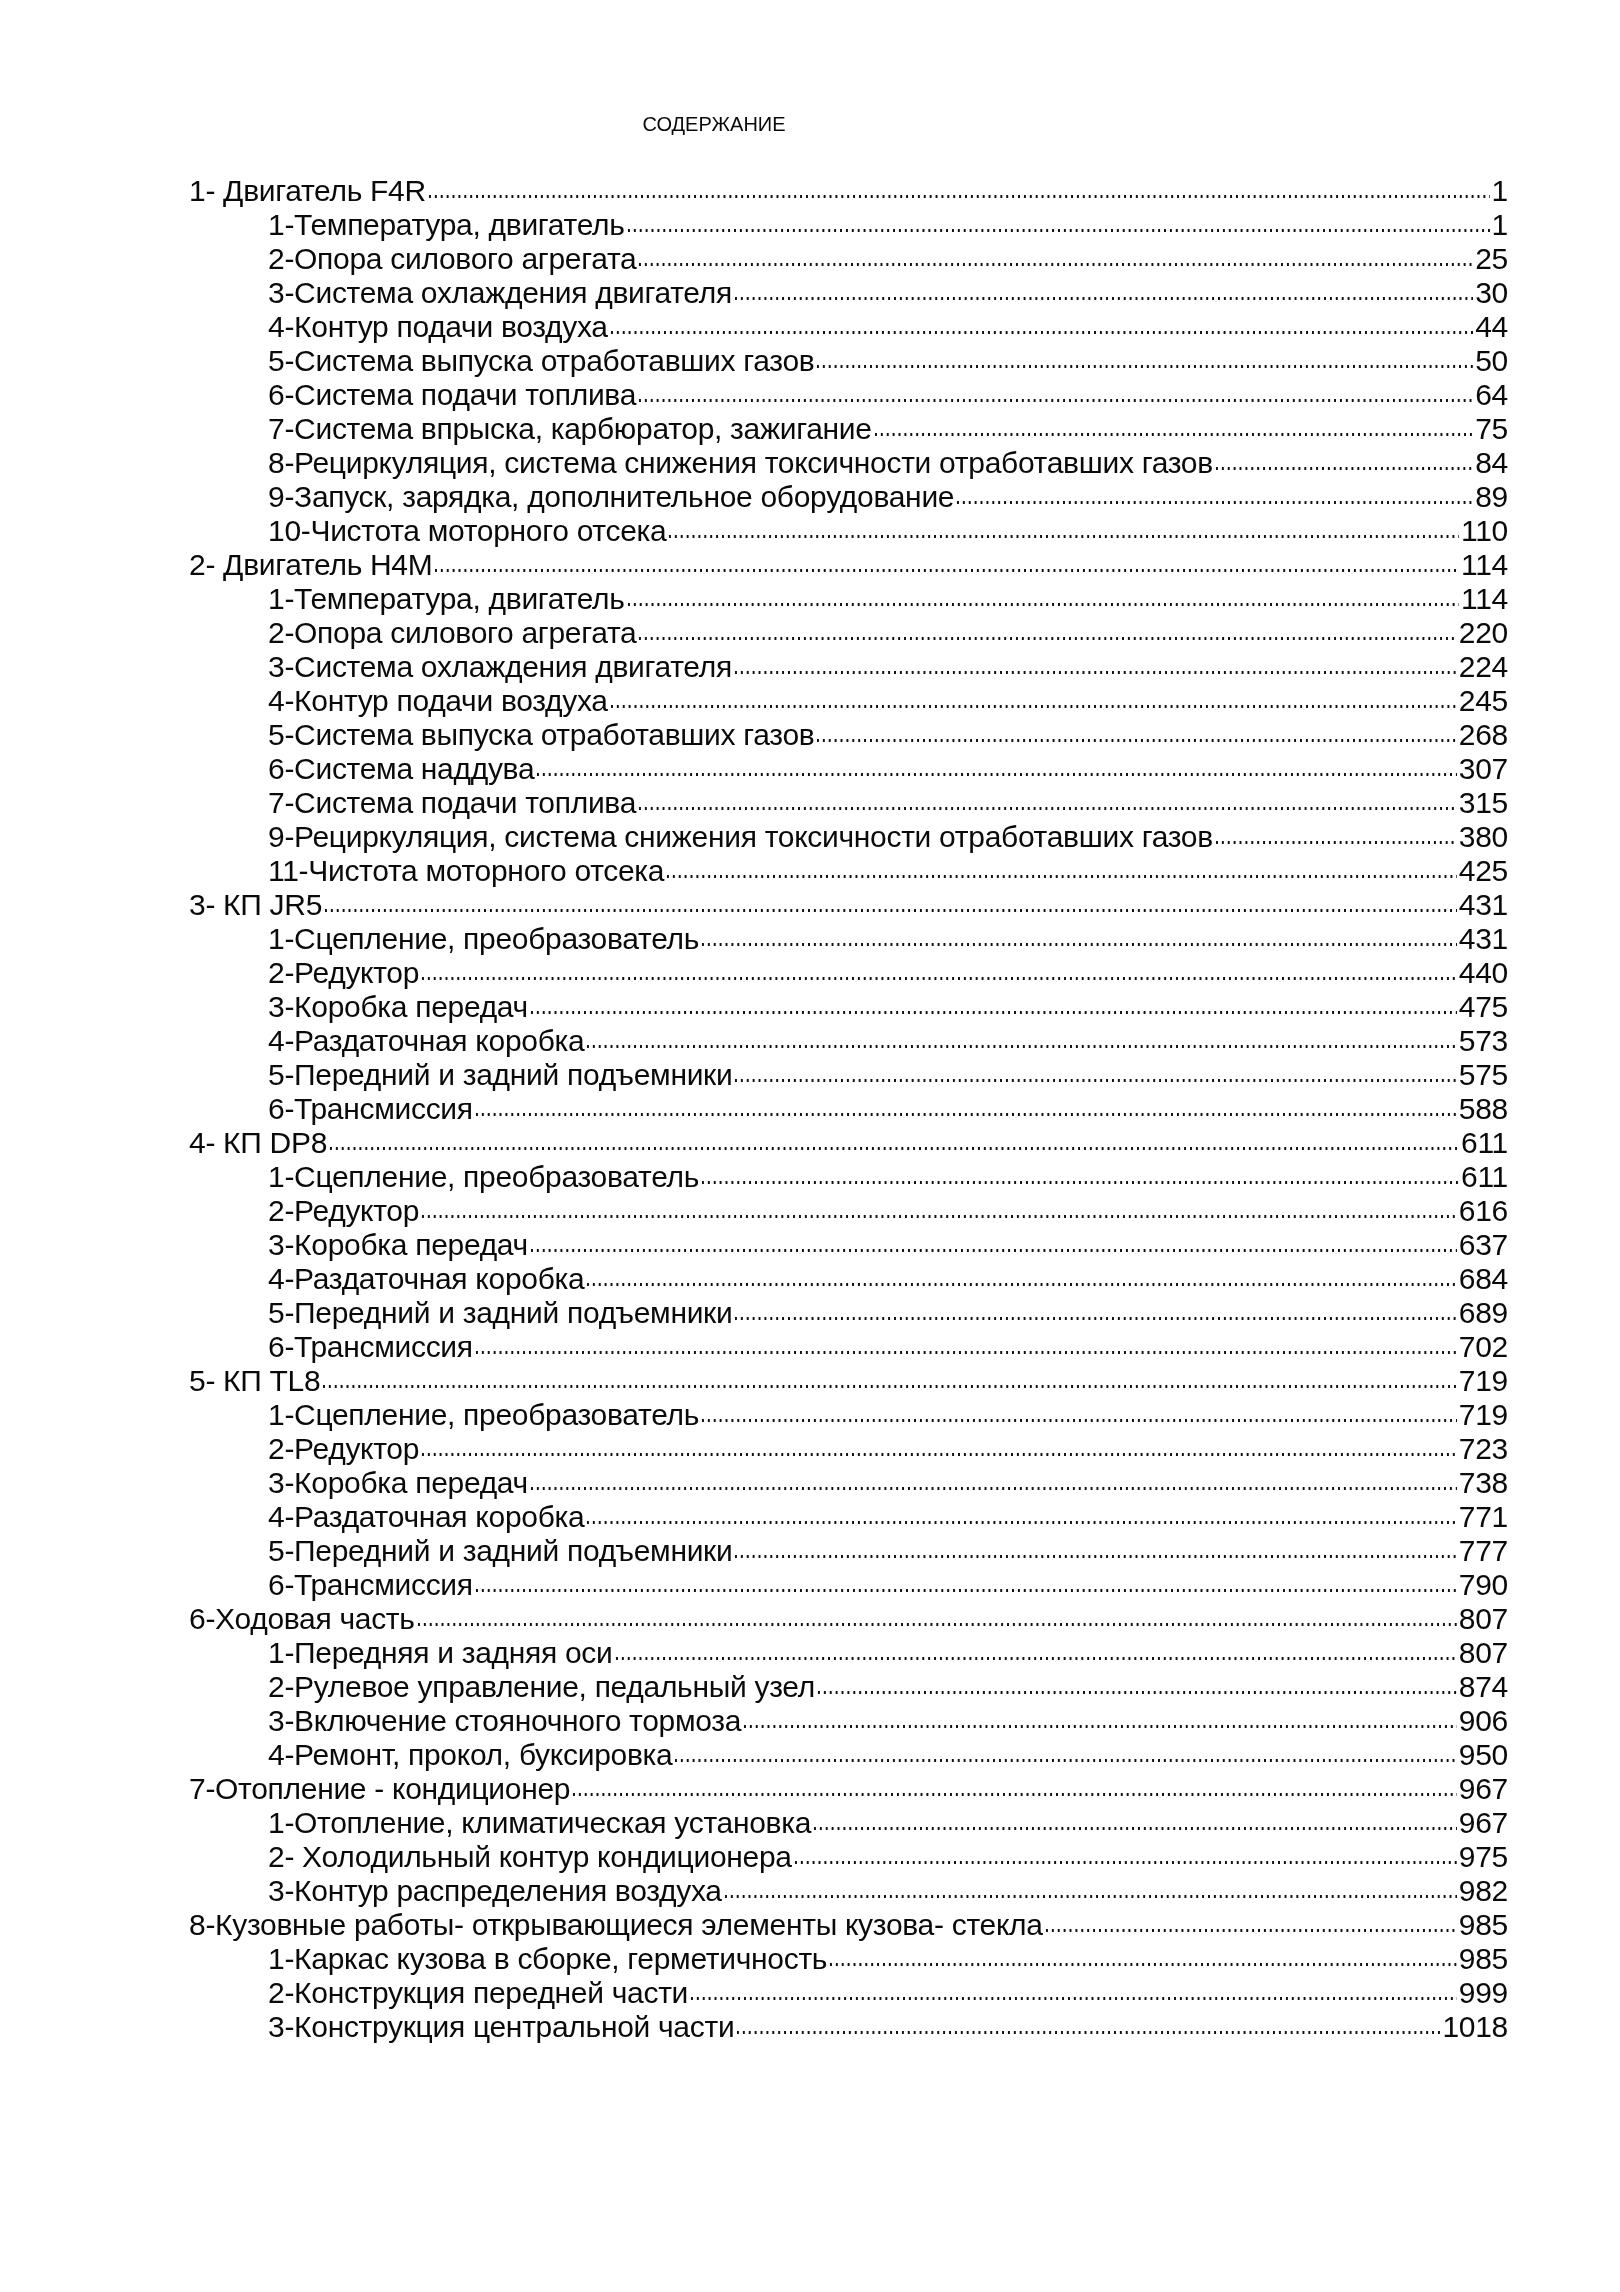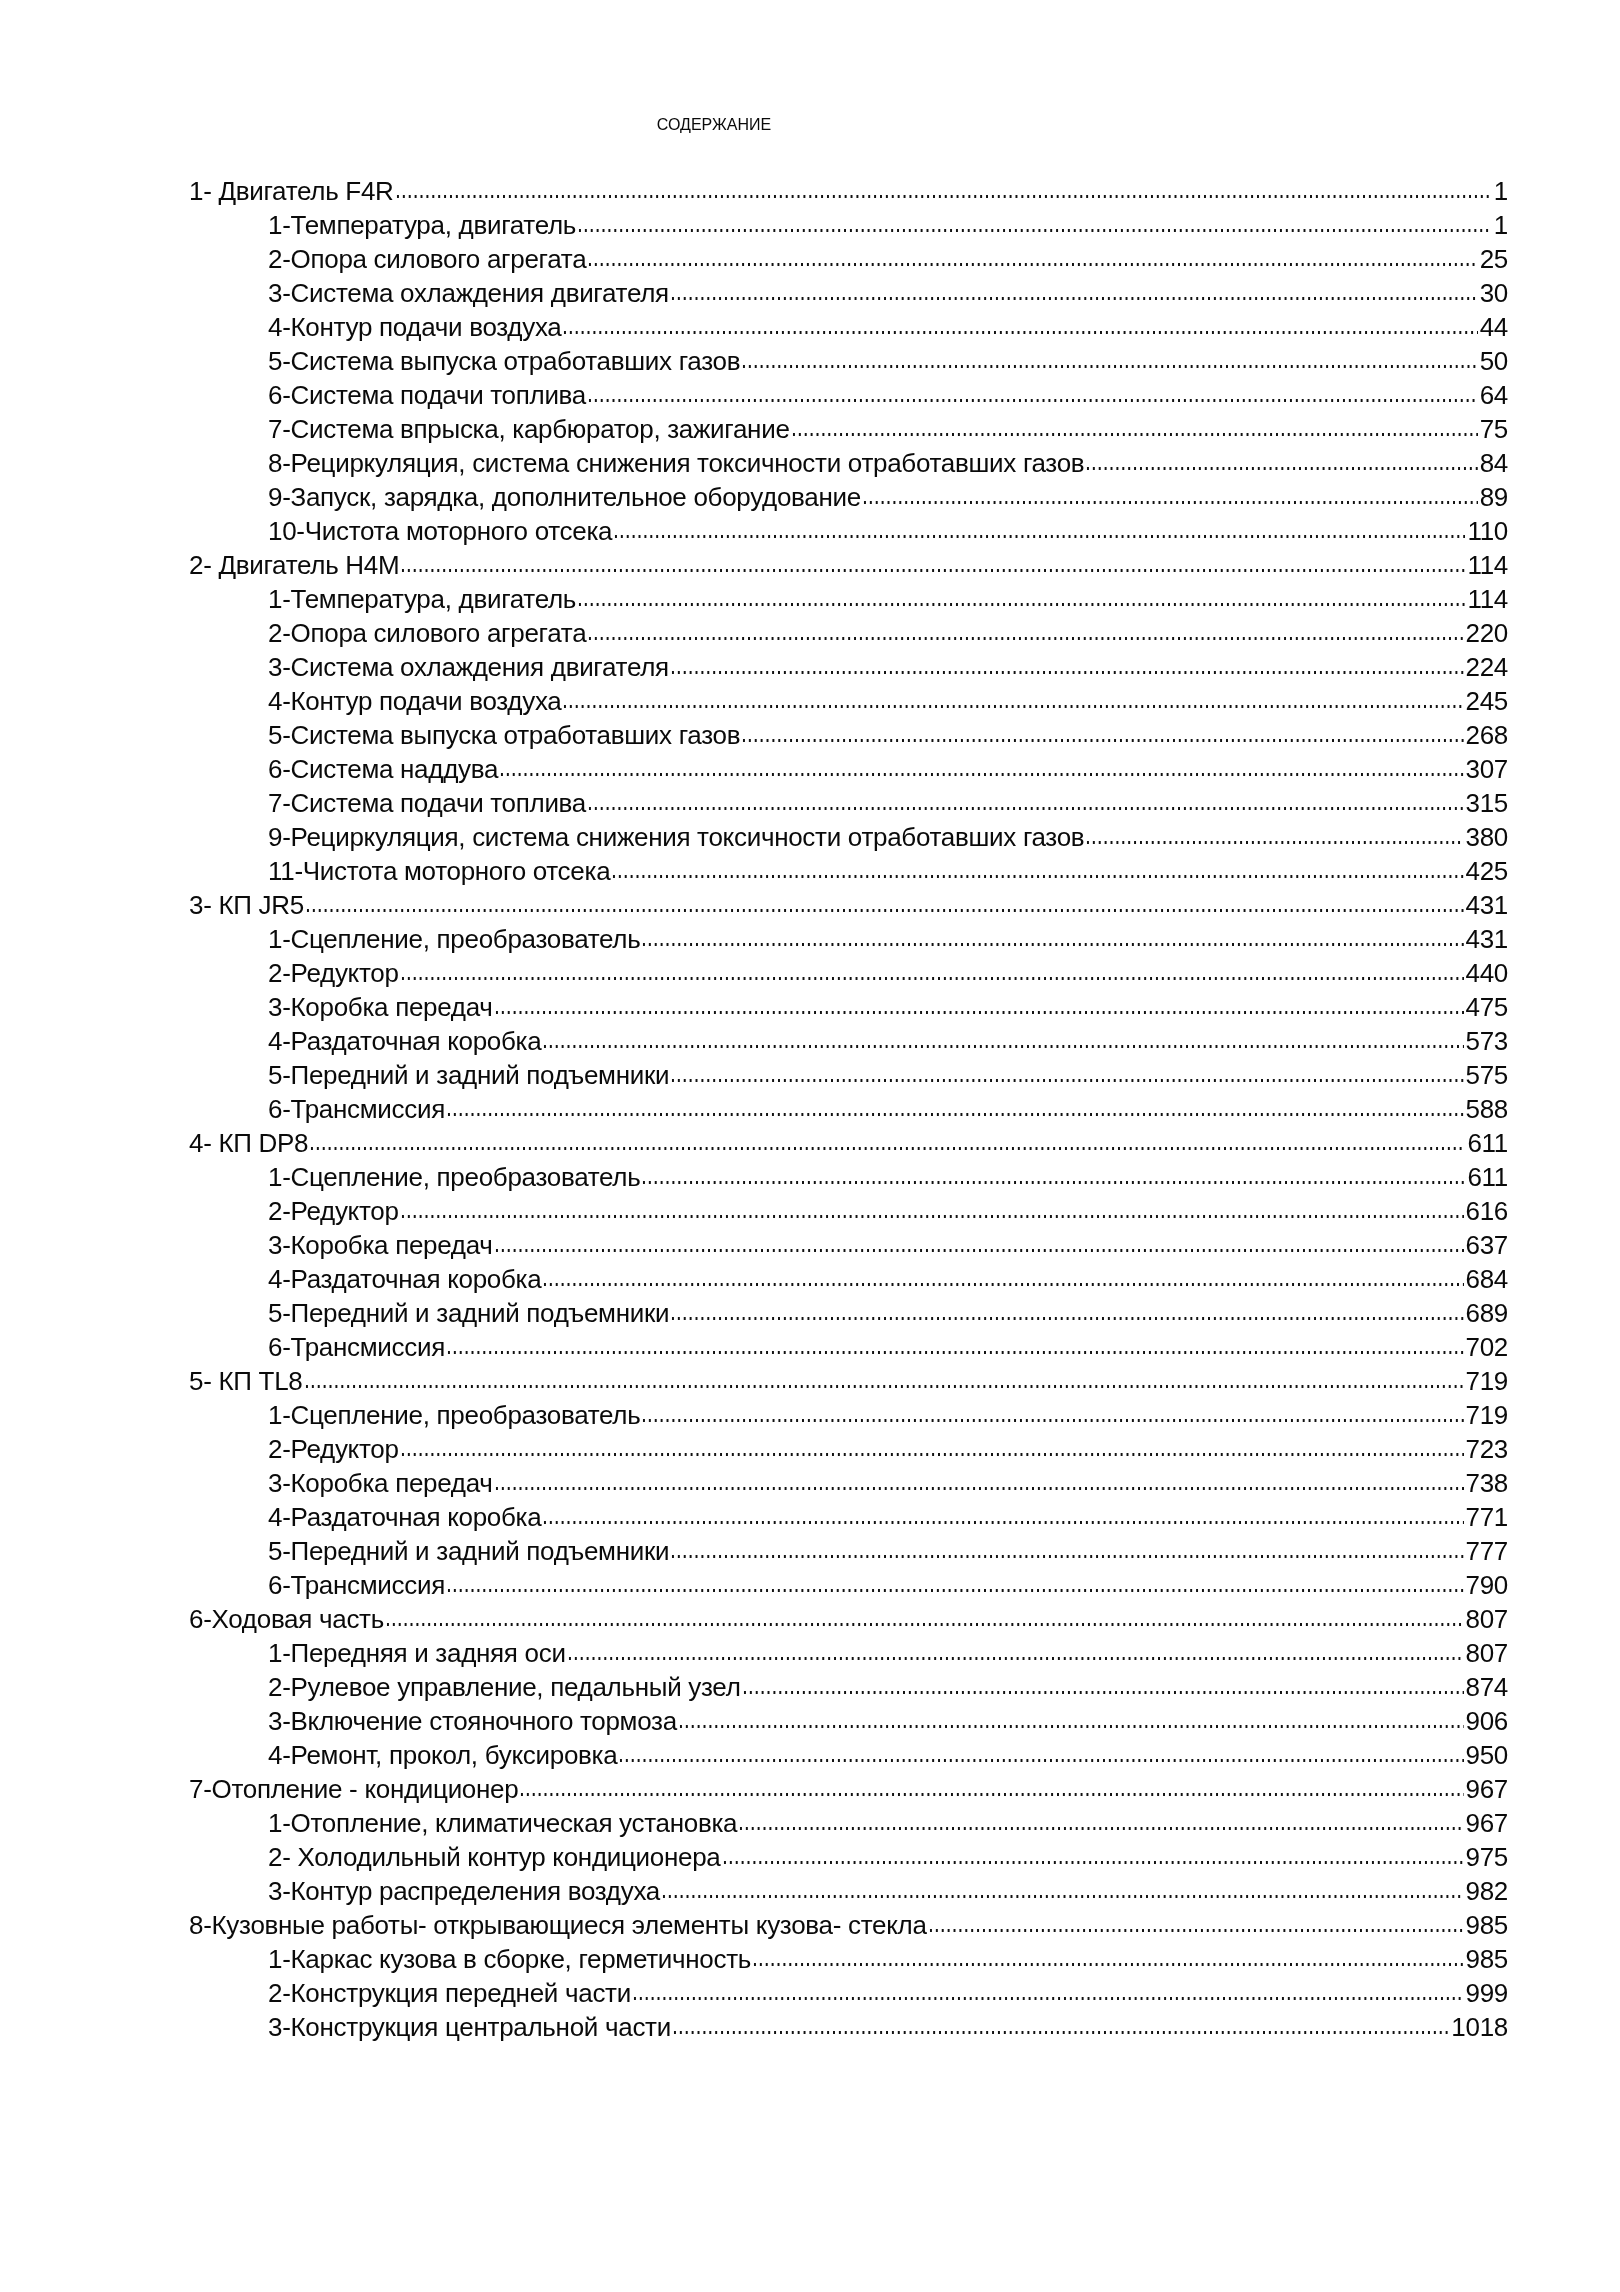--- a/index.html
+++ b/index.html
@@ -14,36 +14,36 @@
     overflow: hidden;
     font-family: "Liberation Sans", "DejaVu Sans", sans-serif;
     color: #0a0a0a;
   }
   .page-title {
     position: absolute;
     left: 0;
     width: 1428px;
     top: 110px;
     text-align: center;
-    font-size: 16px;
+    font-size: 20px;
     line-height: 29px;
     letter-spacing: 0px;
   }
   .toc {
     position: absolute;
     left: 189px;
     top: 174px;
     width: 1319px;
   }
   .toc-row {
     display: flex;
     align-items: baseline;
     height: 34px;
     line-height: 34px;
-    font-size: 26px;
+    font-size: 30px;
     letter-spacing: -0.3px;
     white-space: nowrap;
   }
   .toc-row.sub {
     padding-left: 79px;
   }
   .toc-label {
     flex: 0 0 auto;
   }
   .toc-leader {

